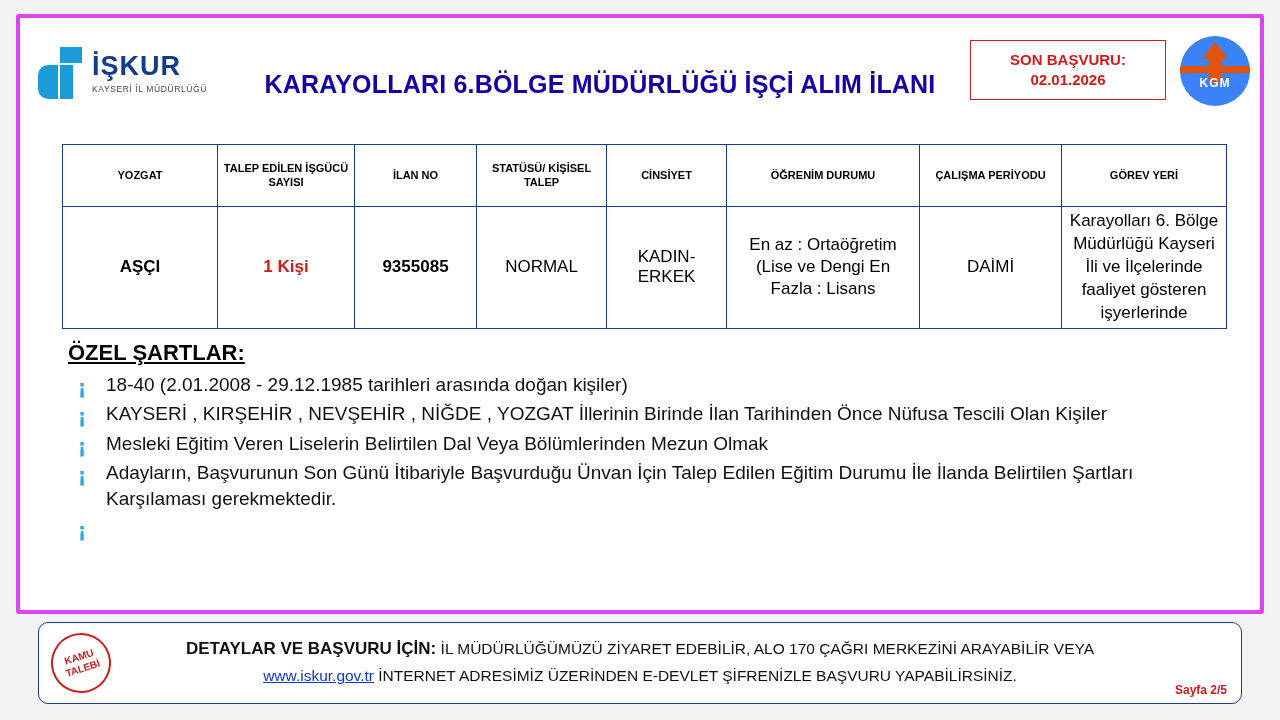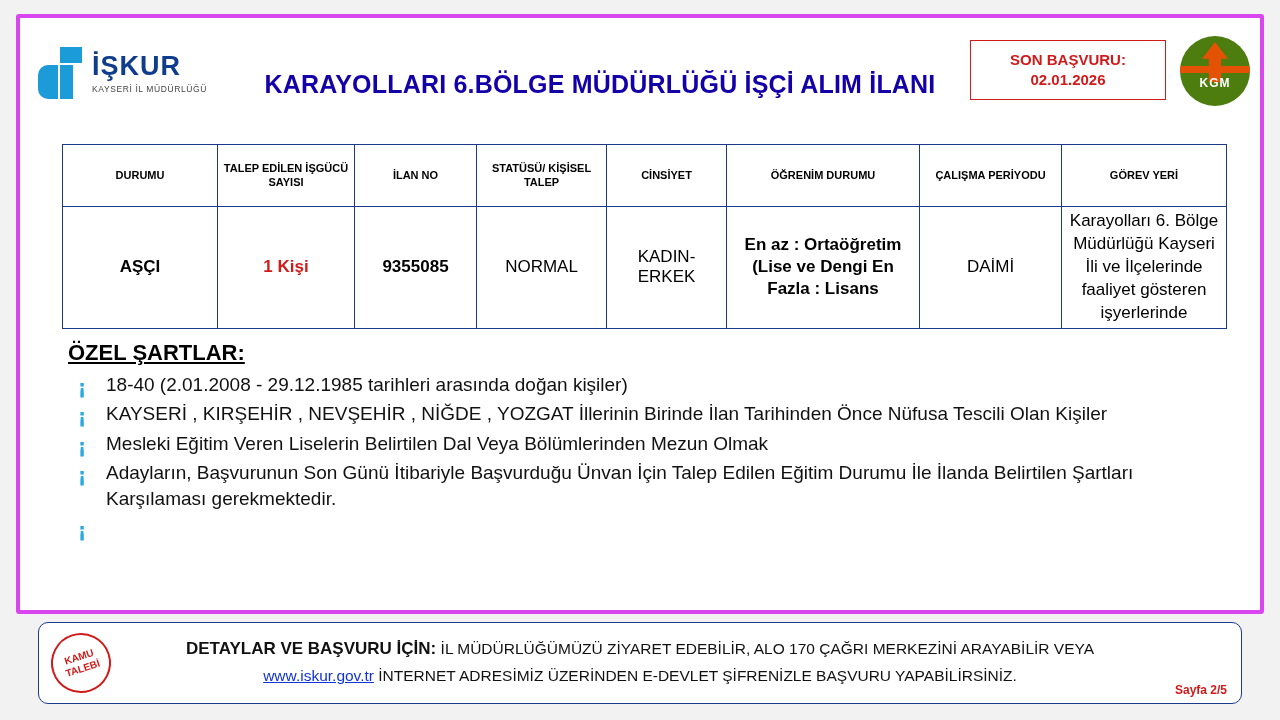--- a/index.html
+++ b/index.html
@@ -78,21 +78,21 @@
     font-size: 15px; font-weight: bold;
     display: flex; flex-direction: column;
     align-items: center; justify-content: center;
     line-height: 1.35;
   }
   .kgm-logo {
     position: absolute;
     left: 1160px; top: 18px;
     width: 70px; height: 70px;
     border-radius: 50%;
-    background: #4d7c0f;
+    background: #3b82f6;
     overflow: hidden;
   }
   .kgm-logo .arrow {
     position: absolute; left: 22px; top: 6px;
     width: 26px; height: 40px;
     background: #e35205;
     clip-path: polygon(50% 0%, 100% 42%, 74% 42%, 74% 100%, 26% 100%, 26% 42%, 0% 42%);
   }
   .kgm-logo .bar-h {
     position: absolute; left: 0; top: 30px; width: 70px; height: 7px;
@@ -130,21 +130,21 @@
   }
   table.ilan td {
     height: 100px;
     font-size: 17px;
     padding: 3px 6px;
   }
   td.meslek { font-weight: bold; font-size: 17px; }
   td.sayi { color: #d11a1a; font-weight: bold; font-size: 17px; }
   td.ilanno { font-weight: bold; font-size: 18px; }
   td.ogrenim {
-    font-size: 16px; text-align: left; padding-left: 14px; line-height: 1.3; font-weight: bold;
+    font-size: 16px; text-align: left; padding-left: 14px; line-height: 1.3;
   }
   td.gorev {
     font-size: 12.5px; line-height: 1.35; padding: 2px 8px;
   }
   .col1 { width: 155px; }
   .col2 { width: 137px; }
   .col3 { width: 122px; }
   .col4 { width: 130px; }
   .col5 { width: 120px; }
   .col6 { width: 193px; }
@@ -257,21 +257,21 @@
         <div class="arrow"></div>
         <div class="bar-h"></div>
         <div class="label">KGM</div>
       </div>
     </div>
 
     <div class="table-wrap">
       <table class="ilan">
         <thead>
           <tr>
-            <th class="col1">DURUMU</th>
+            <th class="col1">YOZGAT</th>
             <th class="col2">TALEP EDİLEN İŞGÜCÜ  SAYISI</th>
             <th class="col3">İLAN NO</th>
             <th class="col4">STATÜSÜ/ KİŞİSEL TALEP</th>
             <th class="col5">CİNSİYET</th>
             <th class="col6">ÖĞRENİM DURUMU</th>
             <th class="col7">ÇALIŞMA PERİYODU</th>
             <th class="col8">GÖREV YERİ</th>
           </tr>
         </thead>
         <tbody>

